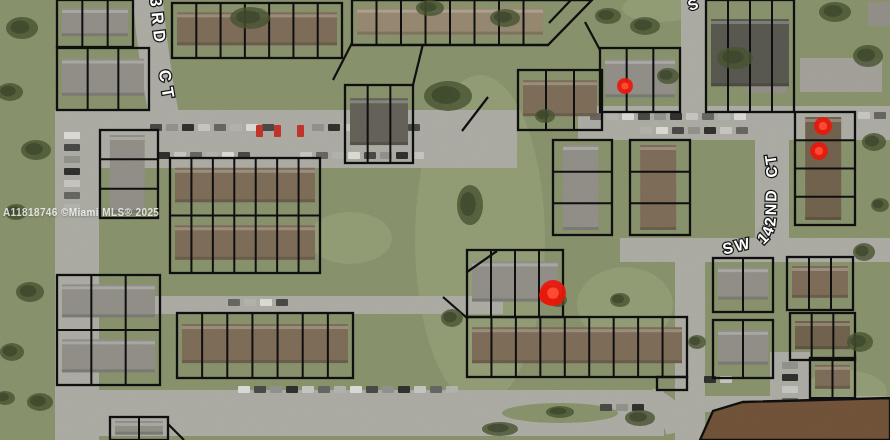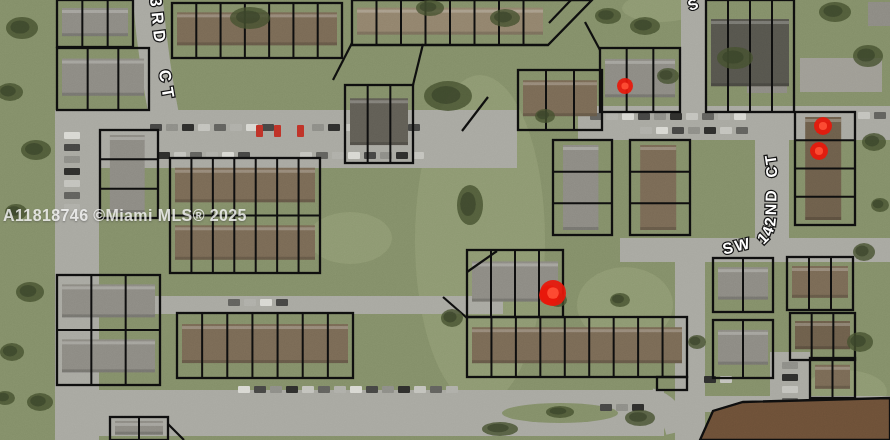--- a/index.html
+++ b/index.html
@@ -1,21 +1,21 @@
 <!DOCTYPE html>
 <html><head>
 <meta charset="utf-8">
 <style>
   html,body{margin:0;padding:0;background:#7f8a64;}
   body{width:890px;height:440px;overflow:hidden;font-family:"Liberation Sans",sans-serif;}
   .map{position:relative;width:890px;height:440px;}
   .map svg{display:block;}
   .watermark{
     position:absolute;left:3px;top:207px;
-    font-size:16px;font-weight:600;
+    font-size:10px;font-weight:600;
     color:rgba(255,255,255,0.78);
     letter-spacing:0.4px;white-space:nowrap;
     text-shadow:0 1px 2px rgba(60,60,60,0.45);
     pointer-events:none;
   }
 </style>
 </head>
 <body>
 
 <div class="map">

